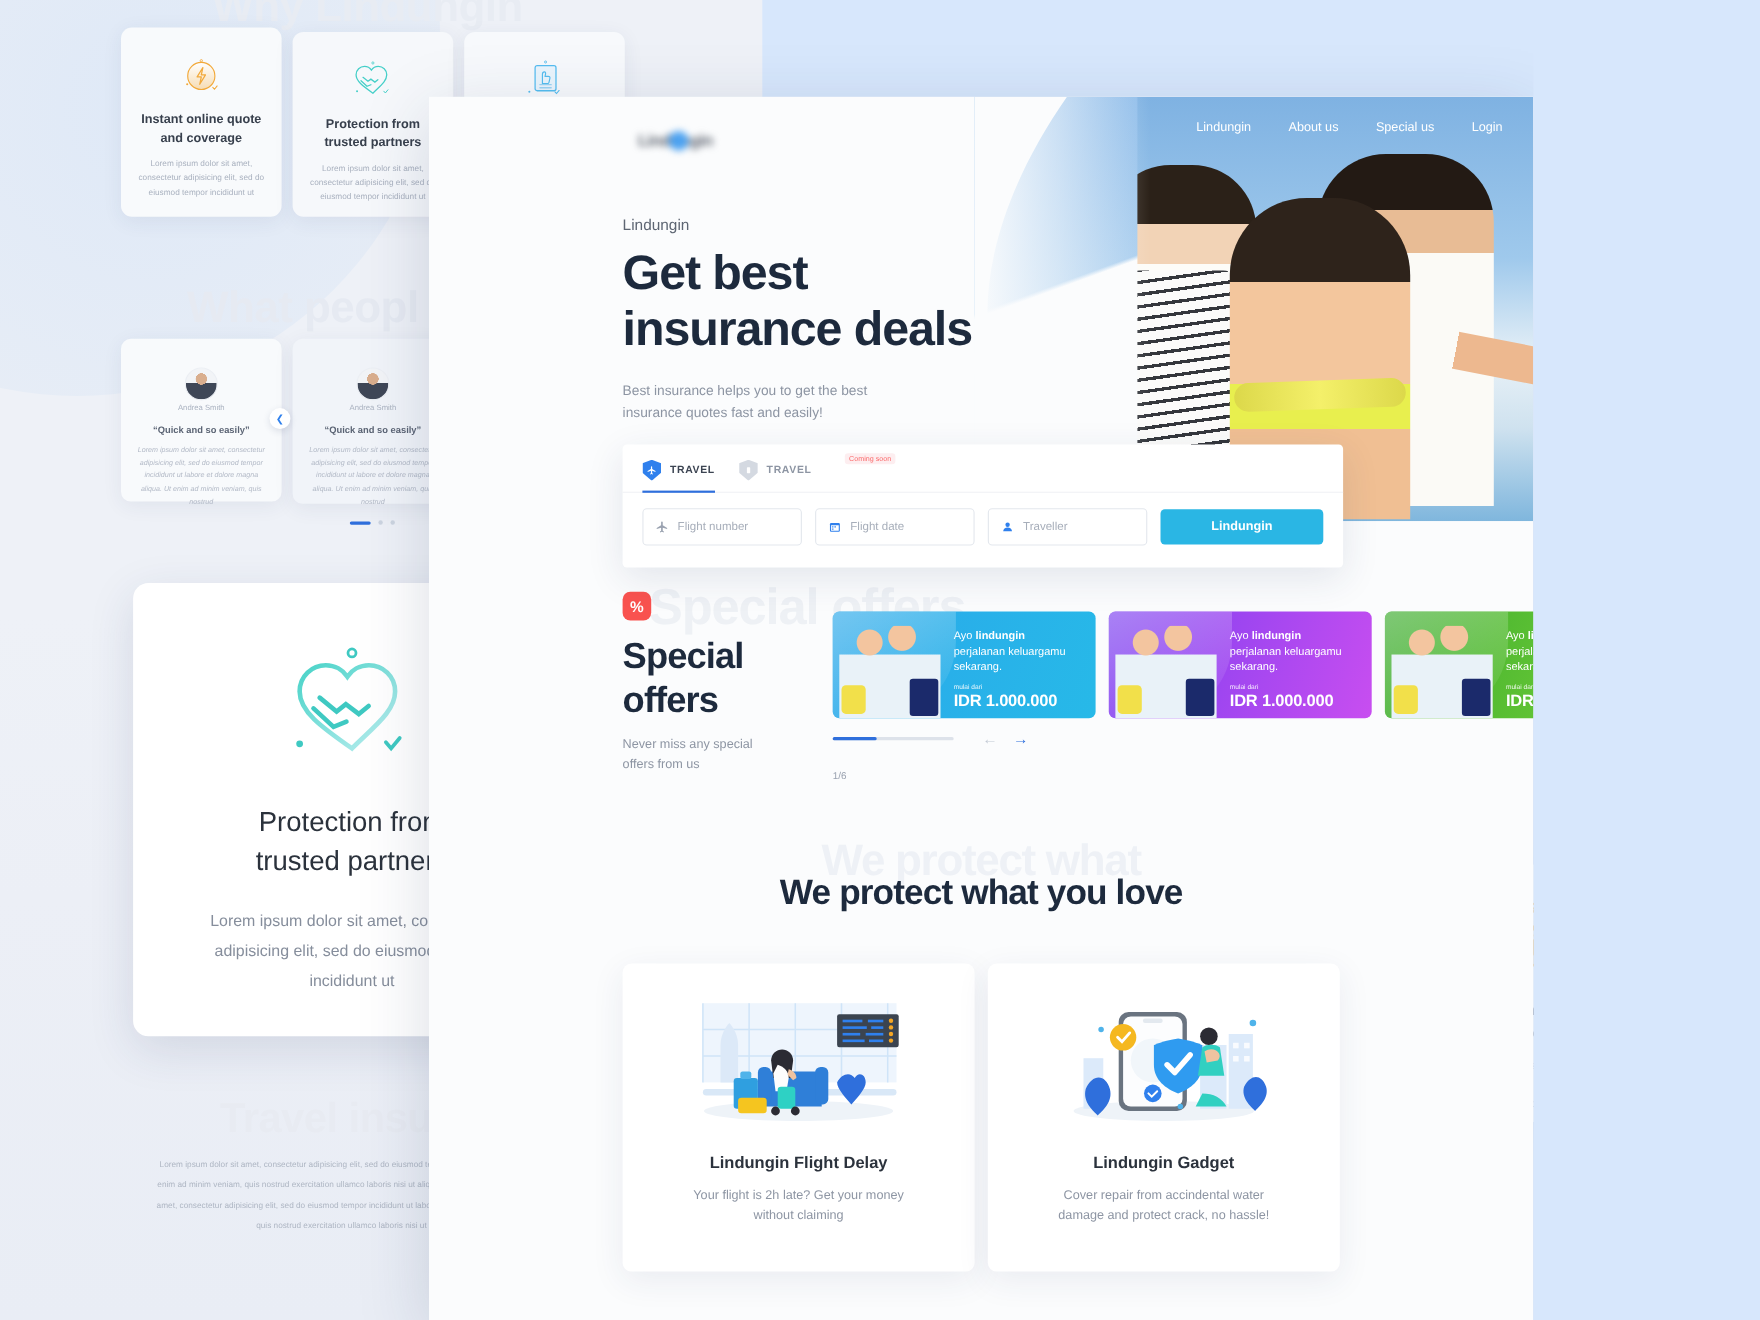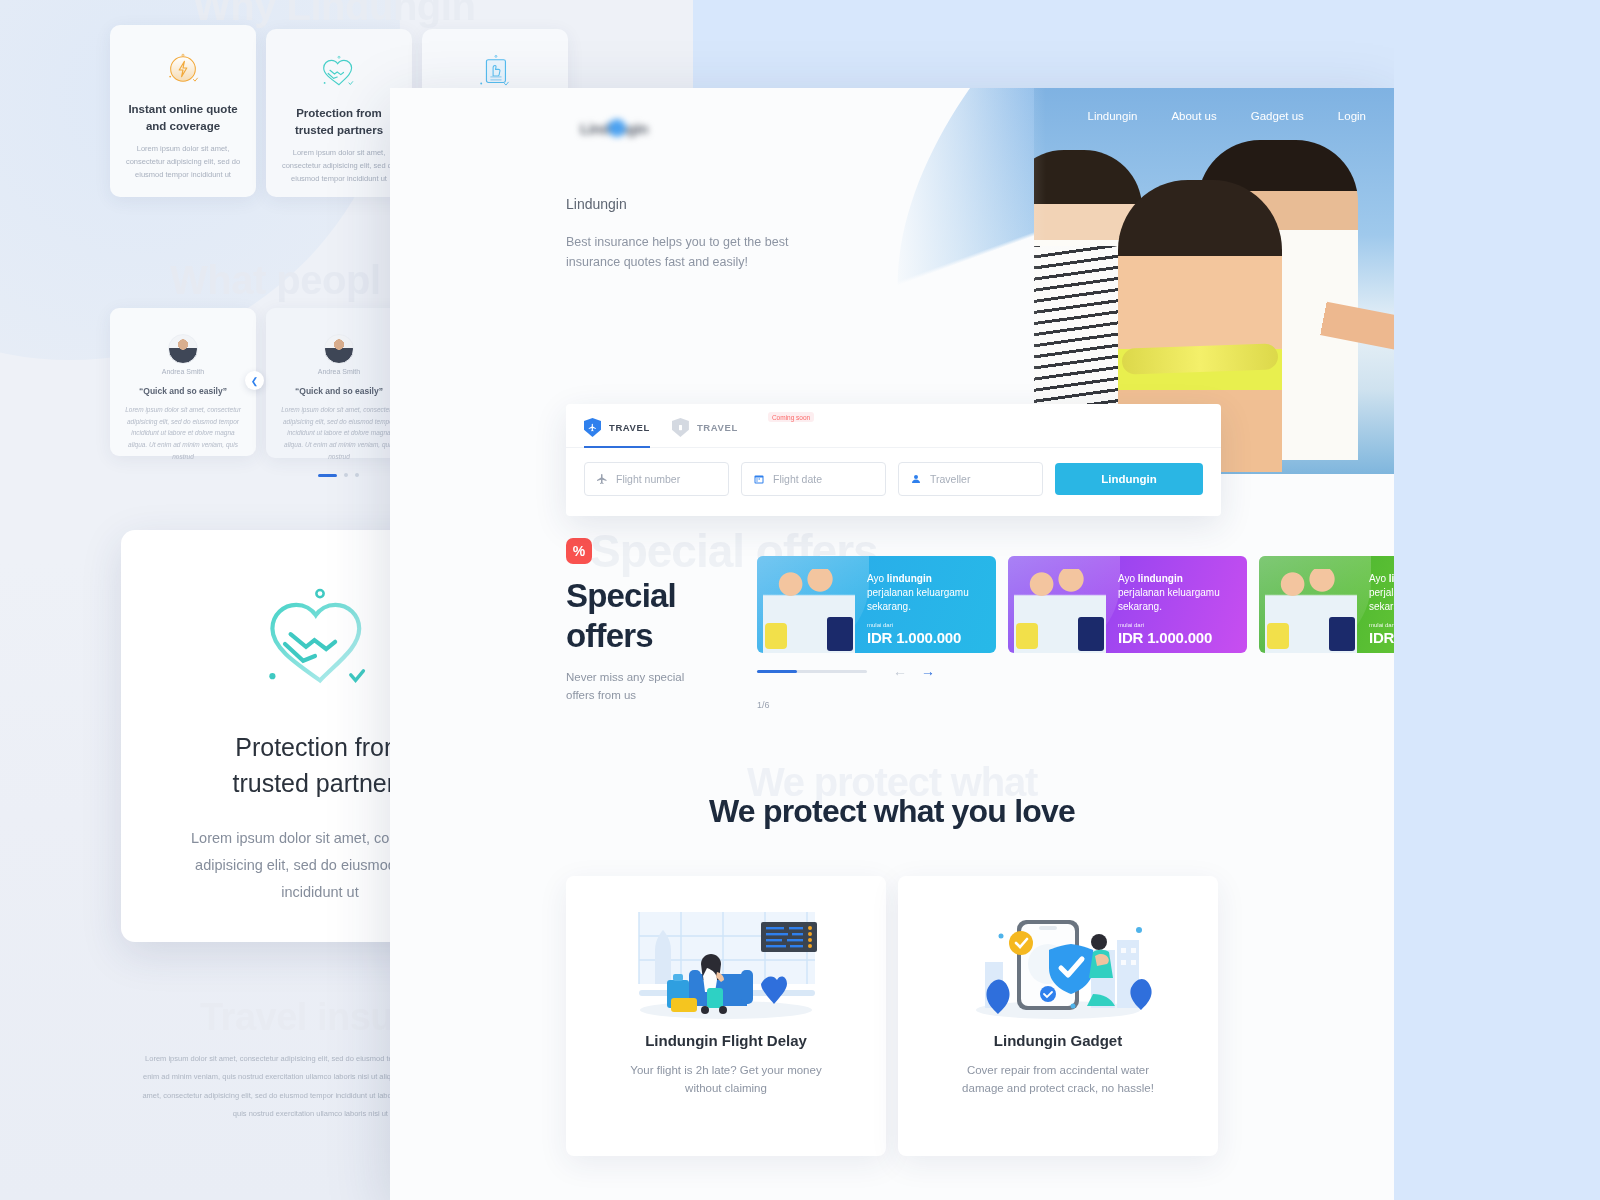--- a/index.html
+++ b/index.html
@@ -316,21 +316,21 @@
   }
   .protect h2 {
     position:relative; z-index:2; font-size:32px; font-weight:700;
     color:#1d2a3d; letter-spacing:-.8px;
   }
   .prod-row { display:flex; gap:12px; justify-content:center; margin-top:46px; padding:0 176px; }
   .prod {
     flex:1; background:#fff; border-radius:8px; height:280px;
     box-shadow:0 8px 30px rgba(35,56,97,.08); padding-top:22px; text-align:center;
   }
-  .prod h4 { font-size:15px; font-weight:700; color:#2b323c; margin-top:8px; }
+  .prod h4 { font-size:15px; font-weight:700; color:#2b323c; margin-top:25px; }
   .prod p { font-size:11.5px; color:#8d95a3; line-height:1.6; margin:12px auto 0; width:216px; }
   .illus { height:126px; position:relative; }
 
   .clip-right { position:absolute; left:1394px; top:0; width:206px; height:1200px; background:#d7e7fc; }
 </style>
 </head>
 <body>
 
 <div class="stage">
   <div class="bg-base"></div>
@@ -479,31 +479,34 @@
           <div class="p-kid"></div>
           <div class="p-kid-scarf"></div>
         </div>
         <div class="hero-curve"></div>
         <div class="hero-sky-blend"></div>
       </div>
 
       <div class="nav">
         <a href="#">Lindungin</a>
         <a href="#">About us</a>
-        <a href="#">Gadget us</a>
+        <a href="#">Special us</a>
         <a href="#">Login</a>
       </div>
 
       <div class="logo-mark">
         <span class="logo-text">Lindungin</span>
         <span class="logo-dot"></span>
       </div>
 
       <div class="hero-copy">
         <div class="eyebrow">Lindungin</div>
+        <h1 class="hero-h1">
+          <span>Get best</span><br><span>insurance deals</span>
+        </h1>
         <div class="hero-sub">
           <span>Best insurance helps you to get the best</span><br><span>insurance quotes fast and easily!</span>
         </div>
       </div>
 
       <div class="search">
         <div class="s-tabs">
           <div class="s-tab active">
             <span class="shield">
               <svg viewBox="0 0 24 24">

